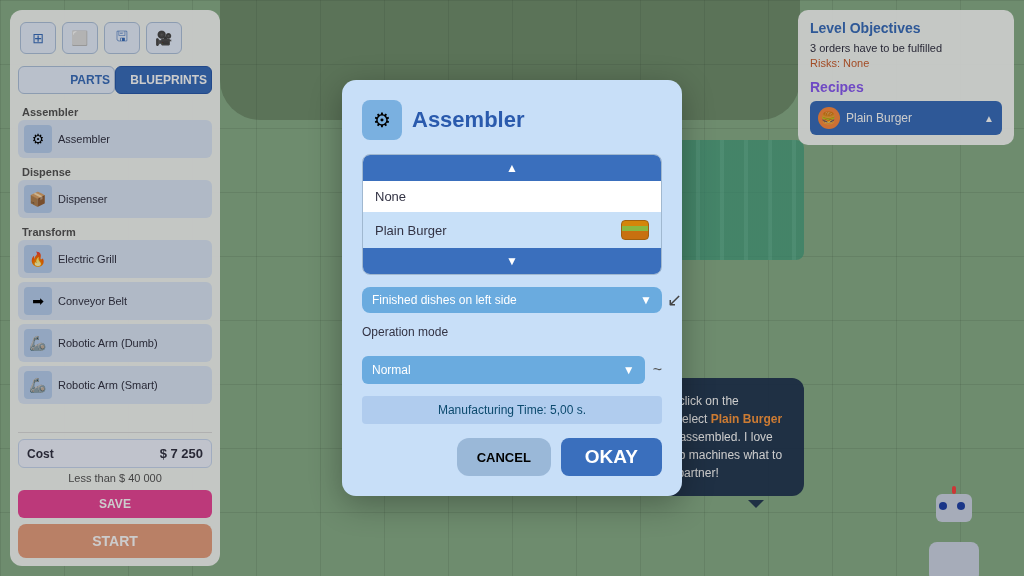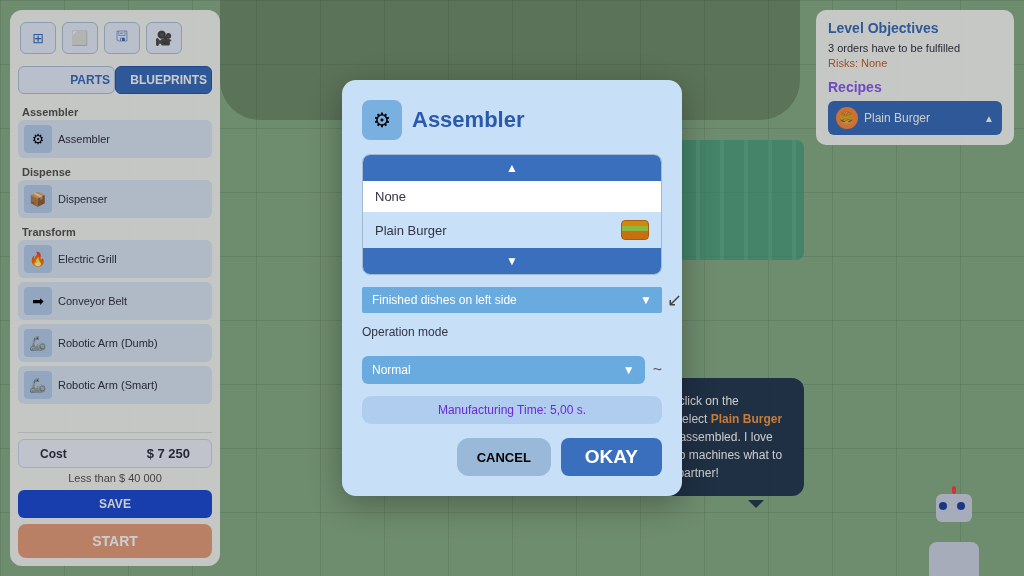--- a/index.html
+++ b/index.html
@@ -139,21 +139,21 @@
       padding-top: 6px;
     }
 
     .cost-row {
       display: flex;
       justify-content: space-between;
       align-items: center;
       background: #f0f4ff;
       border: 1px solid #c8d8f0;
       border-radius: 6px;
-      padding: 6px 21px;
+      padding: 6px 8px;
       margin-bottom: 4px;
     }
 
     .cost-label {
       font-size: 12px;
       font-weight: bold;
       color: #334;
     }
 
     .cost-value {
@@ -184,21 +184,21 @@
       font-weight: bold;
       cursor: pointer;
     }
 
     .btn-load {
       background: #6aabdf;
       color: white;
     }
 
     .btn-save {
-      background: #1d4ed8;
+      background: #ec4899;
       color: white;
     }
 
     .btn-start {
       width: 100%;
       padding: 9px;
       background: #e8a080;
       border: none;
       border-radius: 8px;
       font-size: 14px;
@@ -295,21 +295,21 @@
       background: #3a6fbd;
       padding: 6px 10px;
       display: flex;
       justify-content: center;
       cursor: pointer;
     }
 
     
     .output-dropdown {
       background: #6aabdf;
-      border-radius: 2px;
+      border-radius: 8px;
       padding: 6px 10px;
       margin-bottom: 12px;
       display: flex;
       align-items: flex-start;
       justify-content: space-between;
       cursor: pointer;
     }
 
     .output-label {
       font-size: 12px;
@@ -359,24 +359,24 @@
 
     .tilde {
       font-size: 16px;
       color: #555;
     }
 
     
     .mfg-time {
       text-align: center;
       background: #b0ccee;
-      border-radius: 9px;
+      border-radius: 4px;
       padding: 7px;
       font-size: 12px;
-      color: #6d28d9;
+      color: #0c4a6e;
       margin-bottom: 14px;
     }
 
     
     .modal-buttons {
       display: flex;
       gap: 10px;
       justify-content: flex-end;
     }
 
@@ -400,21 +400,21 @@
       font-weight: bold;
       color: white;
       cursor: pointer;
     }
 
     
     .right-panel {
       position: absolute;
       right: 10px;
       top: 10px;
-      width: 198px;
+      width: 216px;
       background: rgba(255,255,255,0.93);
       border-radius: 10px;
       padding: 10px 12px;
     }
 
     .objectives-title {
       font-size: 14px;
       font-weight: bold;
       color: #3a6fbd;
       margin-bottom: 6px;

